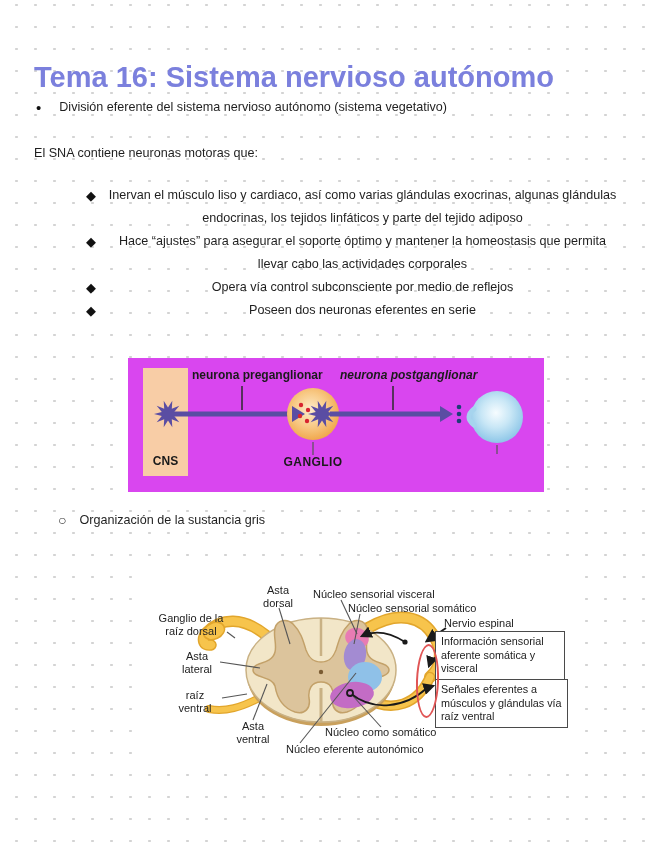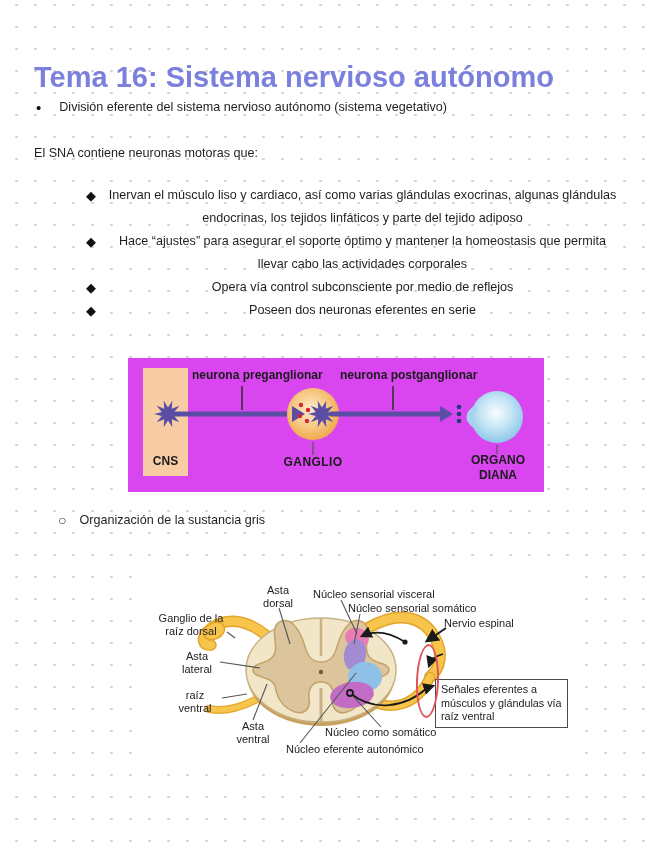--- a/index.html
+++ b/index.html
@@ -25,21 +25,21 @@
   .d-text{margin-left:9px;font-size:12.6px;line-height:23px;width:515px;text-align:center;}
   .sec-row{left:58px;top:512px;display:flex;align-items:flex-start;}
   .sec-circle{font-size:14px;line-height:16px;color:#333;}
   .sec-text{margin-left:13px;font-size:12.6px;line-height:16px;}
 
   
   .diag1{left:128px;top:358px;width:416px;height:134px;background:#d946ef;}
   .diag1 svg{position:absolute;left:12px;top:4px;}
   .diag1 .lbl{position:absolute;font-weight:bold;font-size:12px;white-space:nowrap;color:#1a1a1a;}
   .lbl-pre{left:64px;top:10px;}
-  .lbl-post{left:212px;top:10px;}
+  .lbl-post{left:212px;top:10px;font-style:italic;}
   .lbl-cns{left:15px;top:96px;width:45px;text-align:center;font-size:13px;}
   .lbl-ganglio{left:145px;top:97px;width:80px;text-align:center;letter-spacing:.4px;}
   .lbl-organo{left:325px;top:95px;width:90px;text-align:center;line-height:15px;}
   .lbl-organo span{display:block;}
 
   
   .diag2{left:143px;top:576px;width:436px;height:196px;background:#fff;}
   .diag2 svg{position:absolute;left:0;top:0;}
   .diag2 .lbl{position:absolute;font-size:11px;line-height:12.5px;color:#222;}
   .nowrap{white-space:nowrap;}
@@ -131,24 +131,20 @@
     <circle cx="319" cy="59" r="2.3" fill="#1d3f77"></circle>
     <circle cx="357" cy="55" r="26" fill="url(#gOrg)"></circle>
     <path d="M 334,47 q -10,8 0,16" stroke="#a6d4ee" stroke-width="5" fill="none" stroke-linecap="round"></path>
     <line x1="173" y1="80" x2="173" y2="93" stroke="#555" stroke-width="1.2"></line>
     <line x1="357" y1="83" x2="357" y2="92" stroke="#555" stroke-width="1.2"></line>
   </svg>
   <div class="lbl lbl-pre">neurona preganglionar</div>
   <div class="lbl lbl-post">neurona postganglionar</div>
   <div class="lbl lbl-cns">CNS</div>
   <div class="lbl lbl-ganglio">GANGLIO</div>
-  <div class="lbl lbl-organo">
-    <span>ORGANO</span>
-    <span>DIANA</span>
-  </div>
 </div>
 
 <div class="abs sec-row">
   <span class="sec-circle">○</span>
   <span class="sec-text">Organización de la sustancia gris</span>
 </div>
 
 <div class="abs diag2">
   <svg width="436" height="196" viewBox="0 0 436 196">
     <defs>
@@ -207,15 +203,16 @@
   <div class="lbl lbl-nsv nowrap">Núcleo sensorial visceral</div>
   <div class="lbl lbl-nss nowrap">Núcleo sensorial somático</div>
   <div class="lbl lbl-grd">Ganglio de la raíz dorsal</div>
   <div class="lbl lbl-nervio nowrap">Nervio espinal</div>
   <div class="lbl lbl-asta-lateral">Asta lateral</div>
   <div class="lbl lbl-raiz-ventral">raíz ventral</div>
   <div class="lbl lbl-asta-ventral">Asta ventral</div>
   <div class="lbl lbl-nms nowrap">Núcleo como somático</div>
   <div class="lbl lbl-nea nowrap">Núcleo eferente autonómico</div>
 
+  <div class="callout callout-1">Información sensorial aferente somática y visceral</div>
   <div class="callout callout-2">Señales eferentes a músculos y glándulas vía raíz ventral</div>
   <div class="red-ellipse"></div>
 </div>
 
 </body></html>

